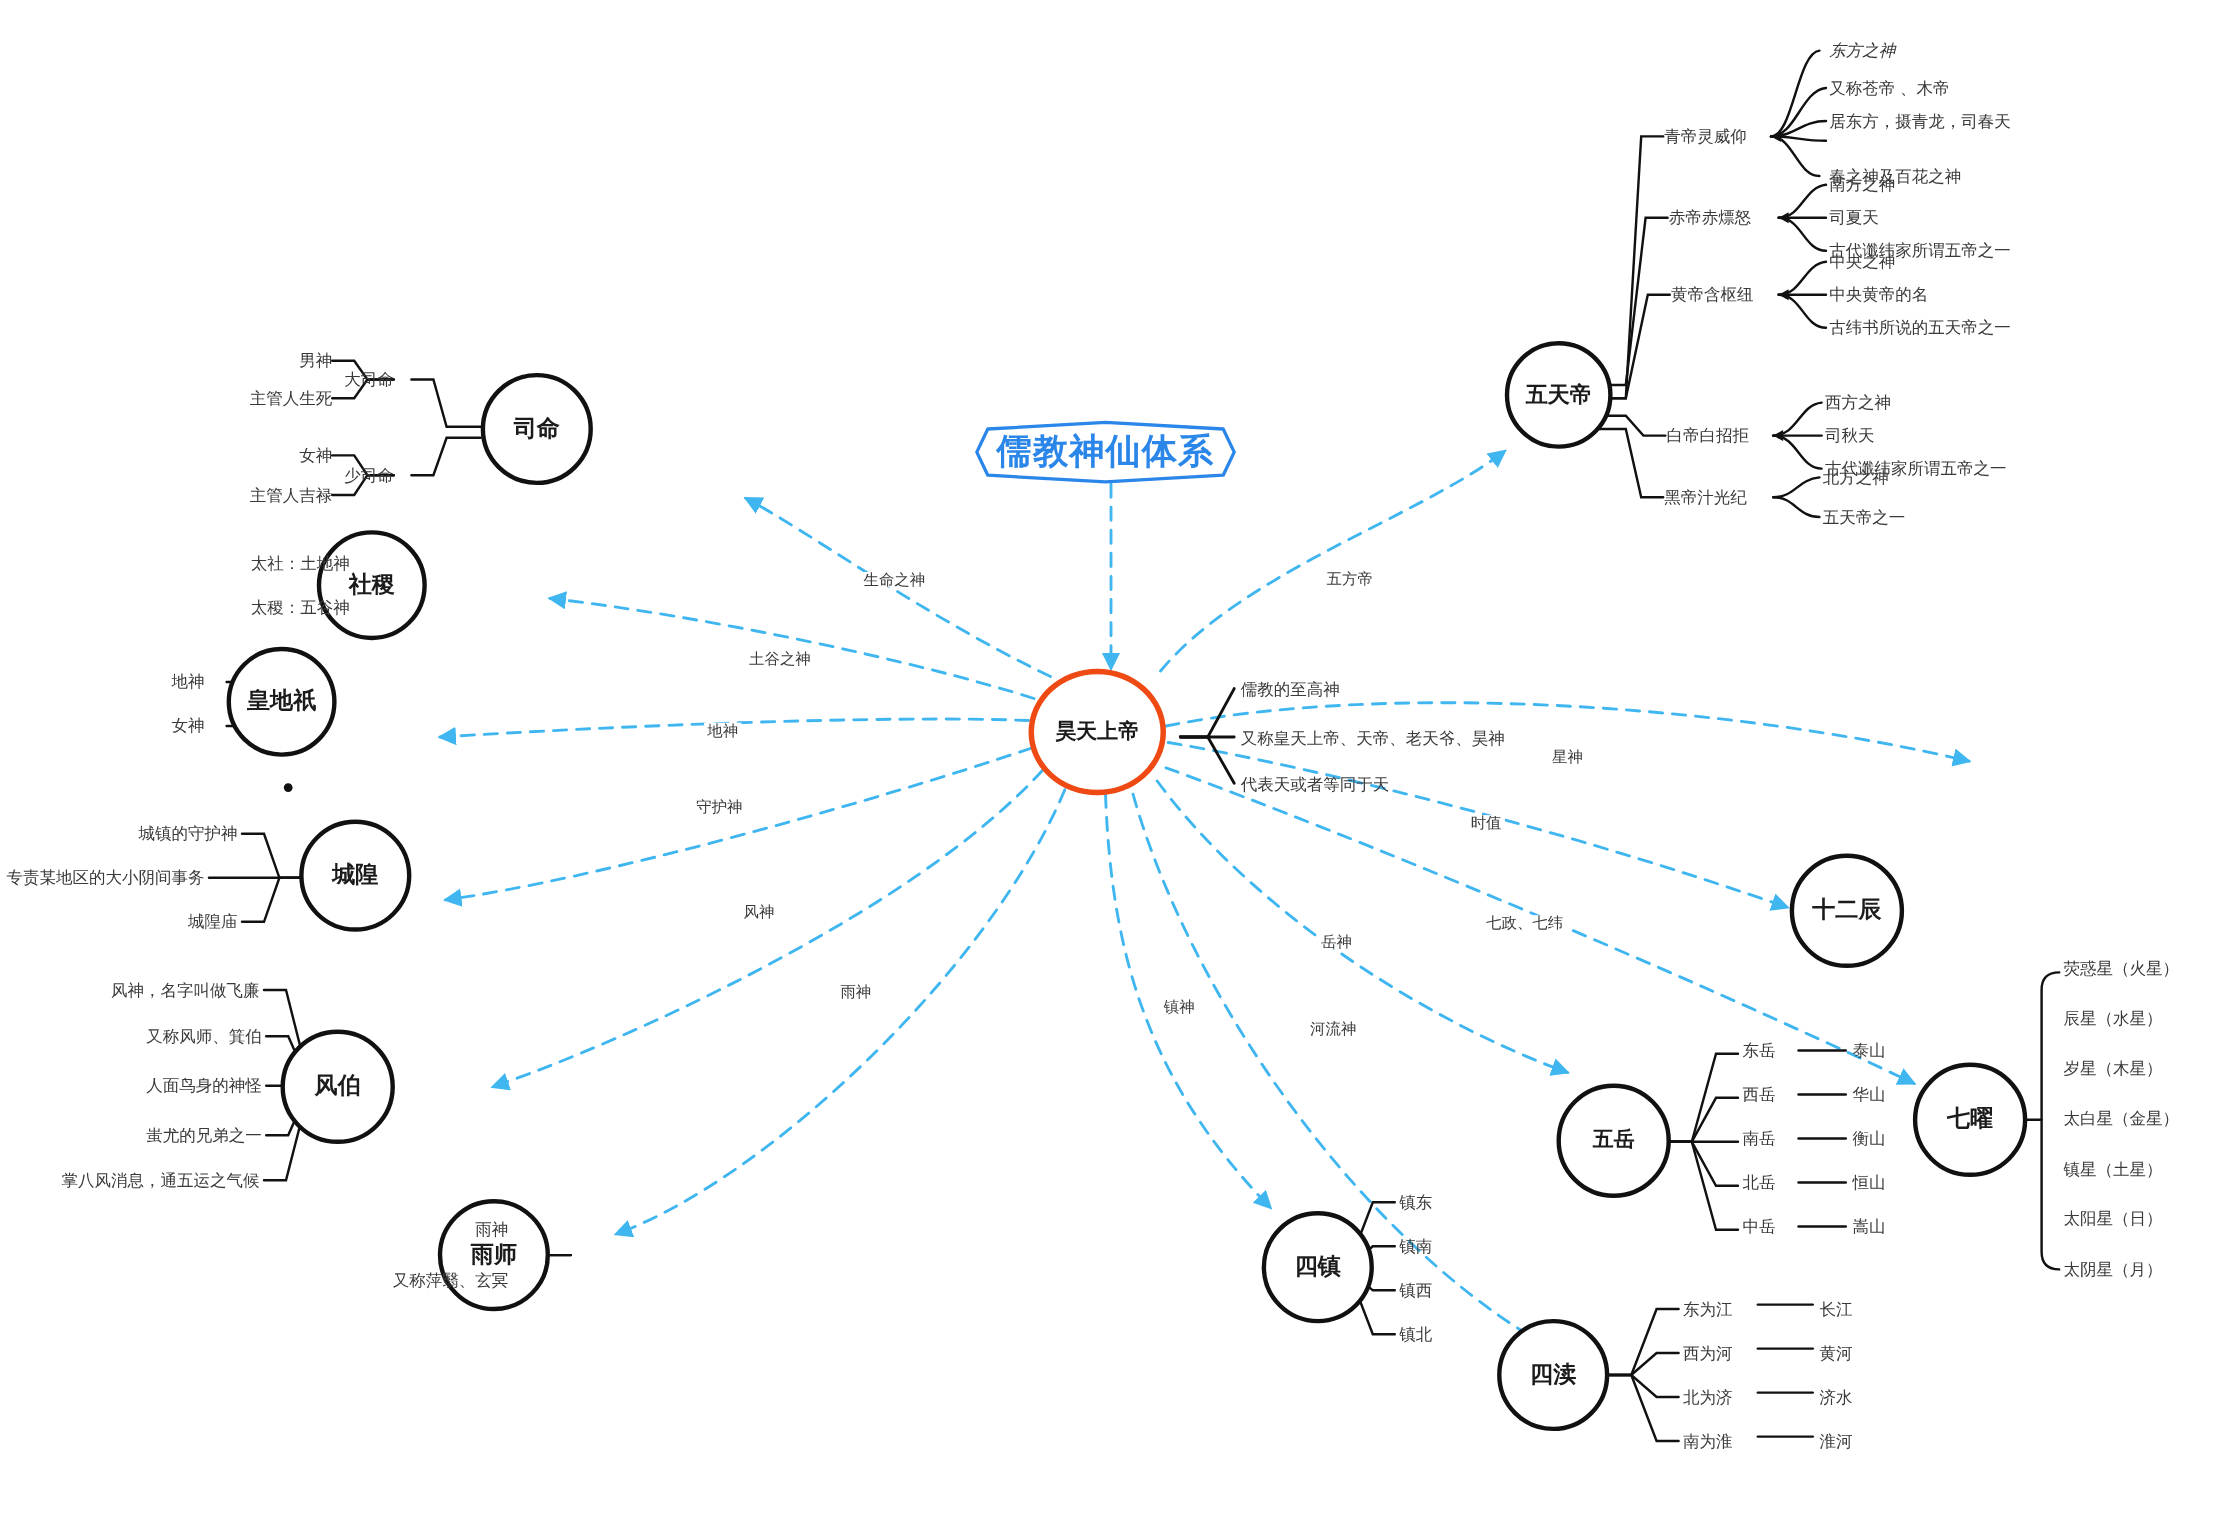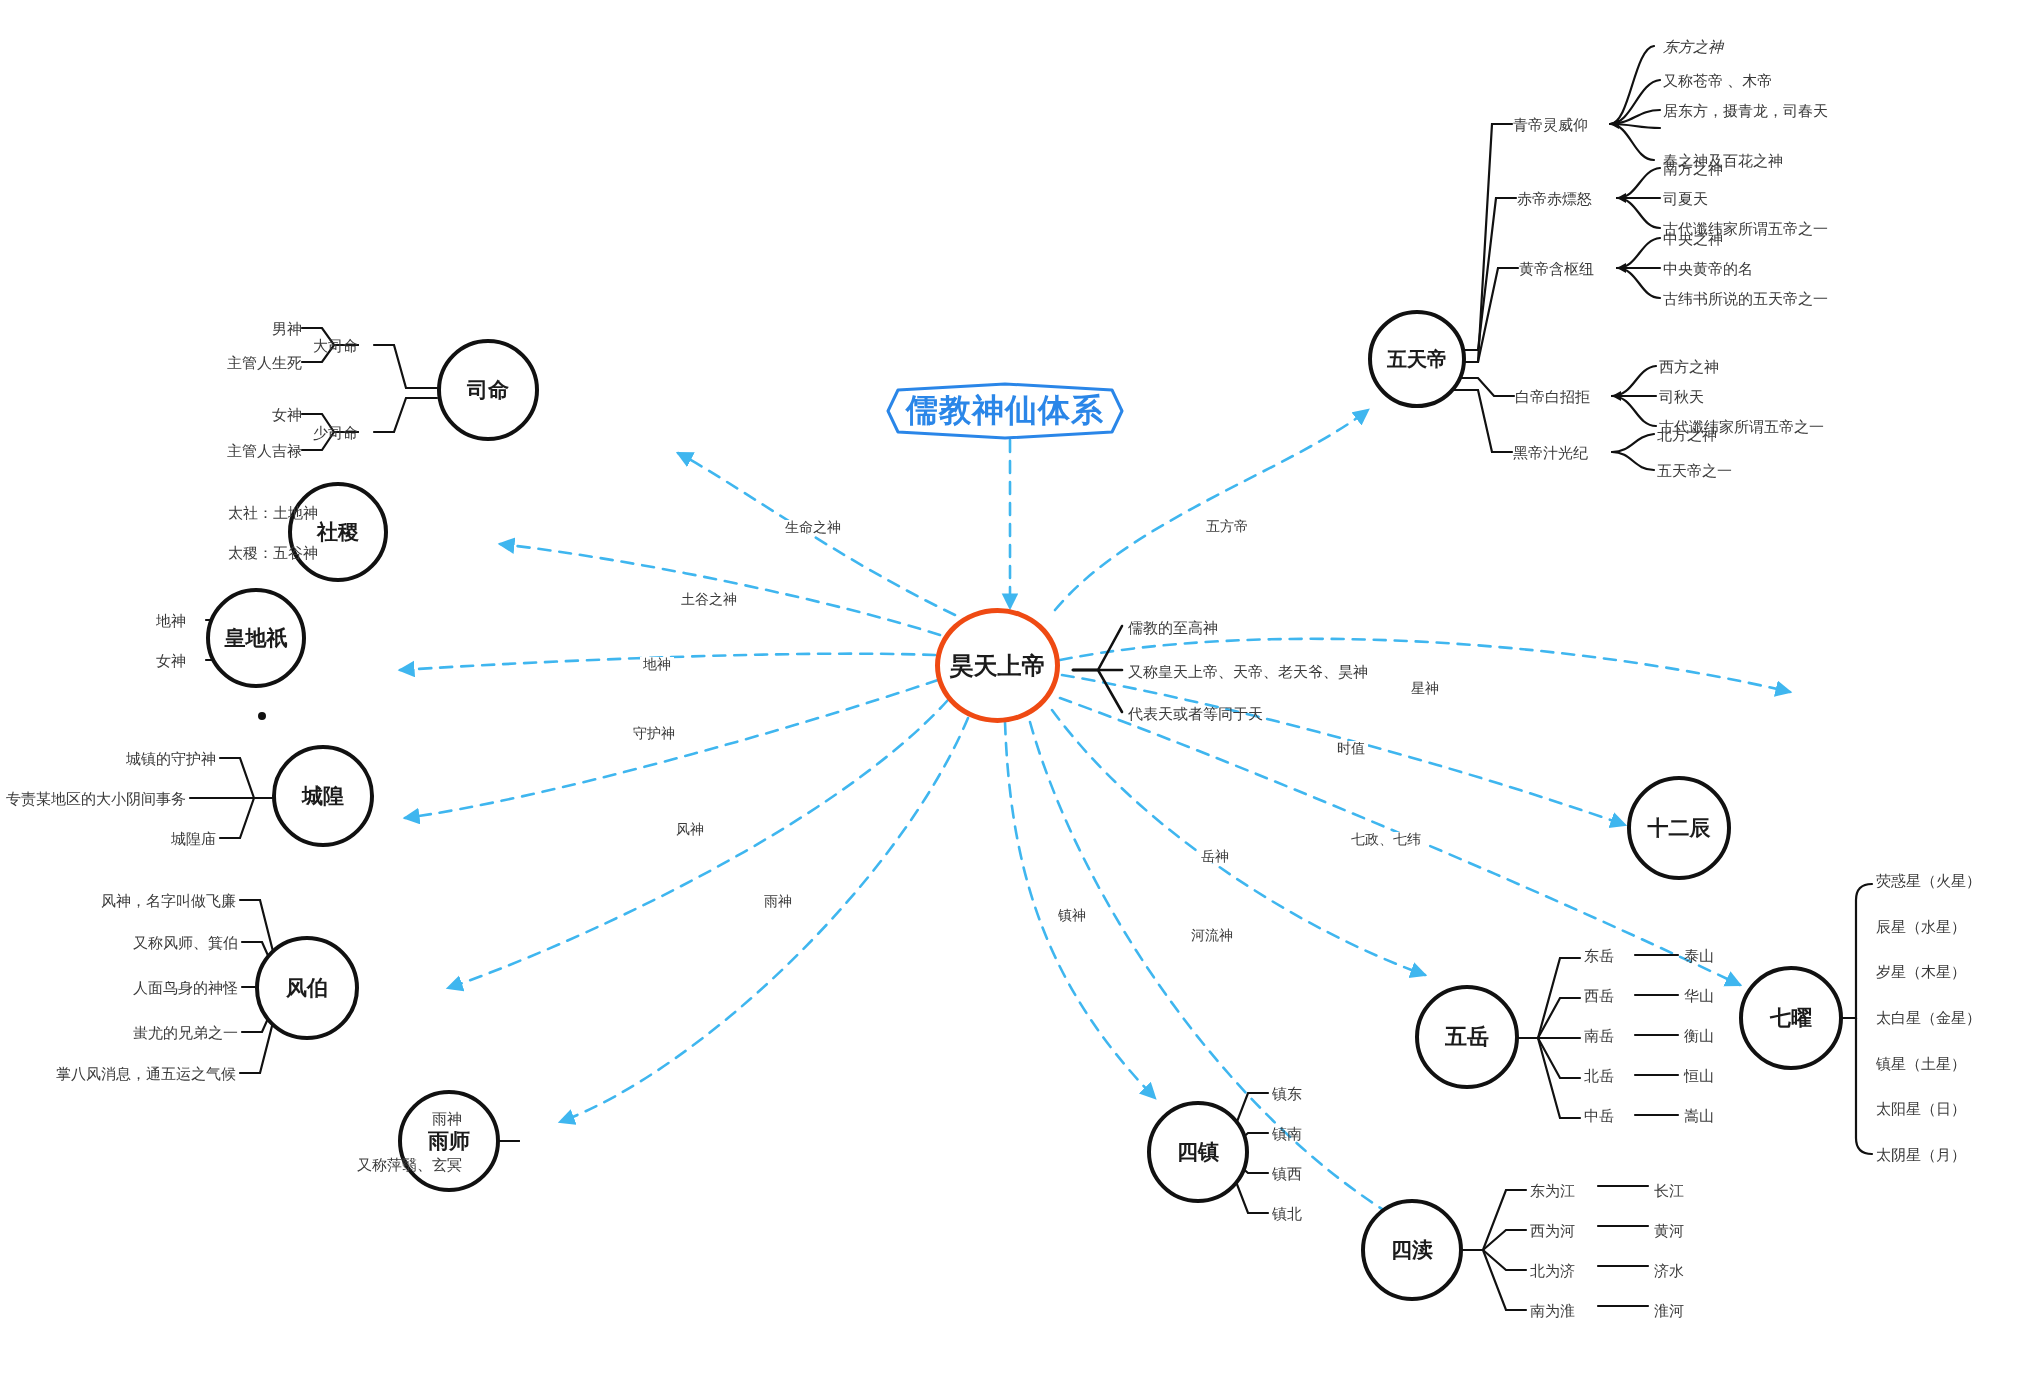--- a/index.html
+++ b/index.html
@@ -252,21 +252,21 @@
     </g>
   </svg>
 
   <div class="title-hex" style="left:880px;top:382px;width:250px;height:58px;">
     <svg class="hexbg" viewBox="0 0 250 58" preserveAspectRatio="none">
       <path d="M18,8 L125,2 L232,8 L242,29 L232,50 L125,56 L18,50 L8,29 Z" fill="none" stroke="#2a86e8" stroke-width="3" stroke-linejoin="round"></path>
     </svg>
     <span>儒教神仙体系</span>
   </div>
 
-  <div class="node center" style="left:935px;top:608px;width:125px;height:115px;font-size:24px;">
+  <div class="node center" style="left:935px;top:608px;width:125px;height:115px;font-size:19px;">
     <span>昊天上帝</span>
   </div>
   <div class="leaf r" style="left:1128px;top:620px;">儒教的至高神</div>
   <div class="leaf r" style="left:1128px;top:664px;">又称皇天上帝、天帝、老天爷、昊神</div>
   <div class="leaf r" style="left:1128px;top:706px;">代表天或者等同于天</div>
 
   <div class="edge-label" style="left:1203px;top:519px;">五方帝</div>
   <div class="edge-label" style="left:782px;top:520px;">生命之神</div>
   <div class="edge-label" style="left:678px;top:592px;">土谷之神</div>
   <div class="edge-label" style="left:640px;top:657px;">地神</div>
@@ -367,21 +367,21 @@
   </div>
   <div class="leaf r" style="left:1530px;top:1183px;">东为江</div>
   <div class="leaf r" style="left:1654px;top:1183px;">长江</div>
   <div class="leaf r" style="left:1530px;top:1223px;">西为河</div>
   <div class="leaf r" style="left:1654px;top:1223px;">黄河</div>
   <div class="leaf r" style="left:1530px;top:1263px;">北为济</div>
   <div class="leaf r" style="left:1654px;top:1263px;">济水</div>
   <div class="leaf r" style="left:1530px;top:1303px;">南为淮</div>
   <div class="leaf r" style="left:1654px;top:1303px;">淮河</div>
 
-  <div class="node" style="left:1415px;top:985px;width:104px;height:104px;font-size:22px;text-align:center;">
+  <div class="node" style="left:1415px;top:985px;width:104px;height:104px;font-size:19px;text-align:center;">
     <span>五岳</span>
   </div>
   <div class="leaf r" style="left:1584px;top:948px;">东岳</div>
   <div class="leaf r" style="left:1684px;top:948px;">泰山</div>
   <div class="leaf r" style="left:1584px;top:988px;">西岳</div>
   <div class="leaf r" style="left:1684px;top:988px;">华山</div>
   <div class="leaf r" style="left:1584px;top:1028px;">南岳</div>
   <div class="leaf r" style="left:1684px;top:1028px;">衡山</div>
   <div class="leaf r" style="left:1584px;top:1068px;">北岳</div>
   <div class="leaf r" style="left:1684px;top:1068px;">恒山</div>

